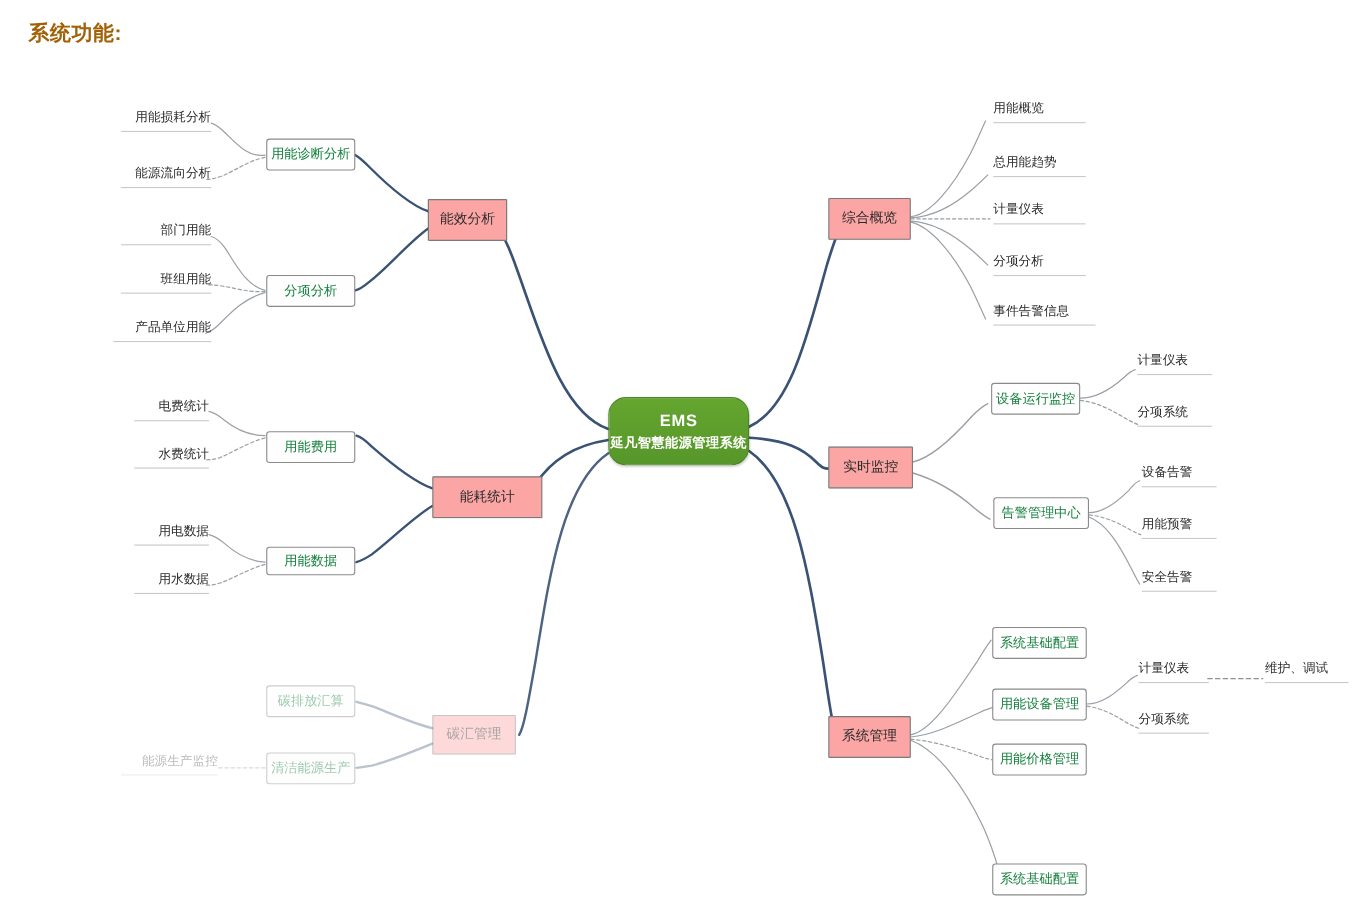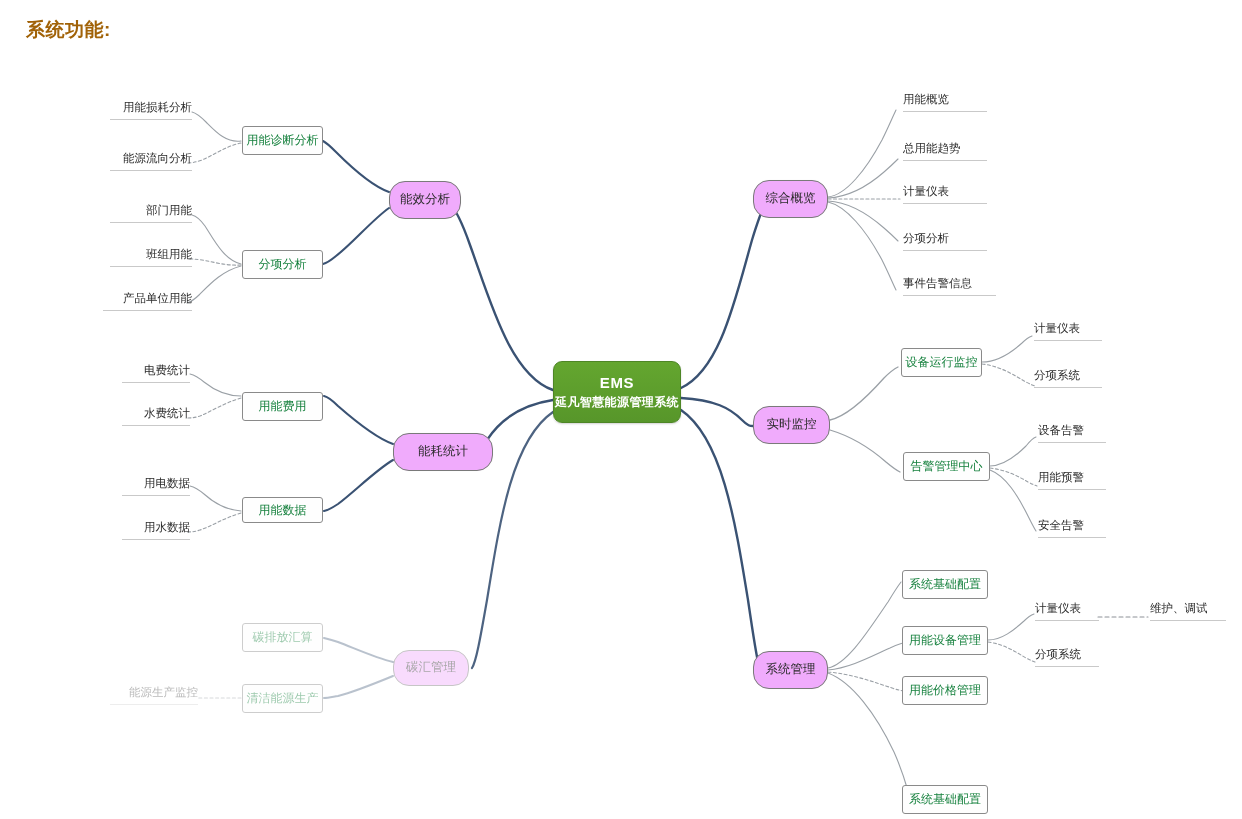--- a/index.html
+++ b/index.html
@@ -62,23 +62,23 @@
     font-weight: bold;
     letter-spacing: 0.6px;
     margin-bottom: 2px;
   }
   .node-root .rt-cn {
     font-size: 12px;
     font-weight: bold;
     letter-spacing: 0.4px;
   }
   .node-main {
-    background: #f0abfc;
+    background: #fca5a5;
     border: 1px solid #7a7a7a;
-    border-radius: 16px;
+    border-radius: 1px;
     font-size: 12.5px;
     color: #2b2b2b;
     box-shadow: 0 0 1px rgba(0,0,0,0.08);
   }
   .node-sub {
     background: #fefefe;
     border: 1px solid #8a8a8a;
     border-radius: 3px;
     font-size: 12px;
     color: #15803d;
@@ -165,21 +165,21 @@
       <path stroke="#9aa0a6" stroke-width="1.1" stroke-dasharray="3,2.4" d="M828,672 C852,674 874,682 892,688 C897,690 900,690 903,691"></path>
       <path stroke="#9aa0a6" stroke-width="1.1" d="M828,673 C852,682 876,714 894,752 C902,770 906,784 908,791"></path>
 
       <path stroke="#9aa0a6" stroke-width="1.1" d="M988,640 C1002,640 1014,630 1024,621 C1028,617 1031,615 1034,614"></path>
       <path stroke="#9aa0a6" stroke-width="1.1" stroke-dasharray="3,2.4" d="M988,642 C1004,644 1016,652 1026,658 C1030,660 1032,661 1035,662"></path>
 
       <path stroke="#8d9198" stroke-width="1.1" stroke-dasharray="4,3" d="M1098,617 L1148,617"></path>
     </g>
   </svg>
 
-  <div class="node node-root" style="left:553px; top:361px; width:128px; height:62px;">
+  <div class="node node-root" style="left:553px; top:361px; width:128px; height:62px;border-radius:16px;">
     <div class="rt-en">EMS</div>
     <div class="rt-cn">延凡智慧能源管理系统</div>
   </div>
 
   <div class="node node-main" style="left:389px; top:181px; width:72px; height:38px;">
     <span>能效分析</span>
   </div>
 
   <div class="node node-sub" style="left:242px; top:126px; width:81px; height:29px;">
     <span>用能诊断分析</span>

